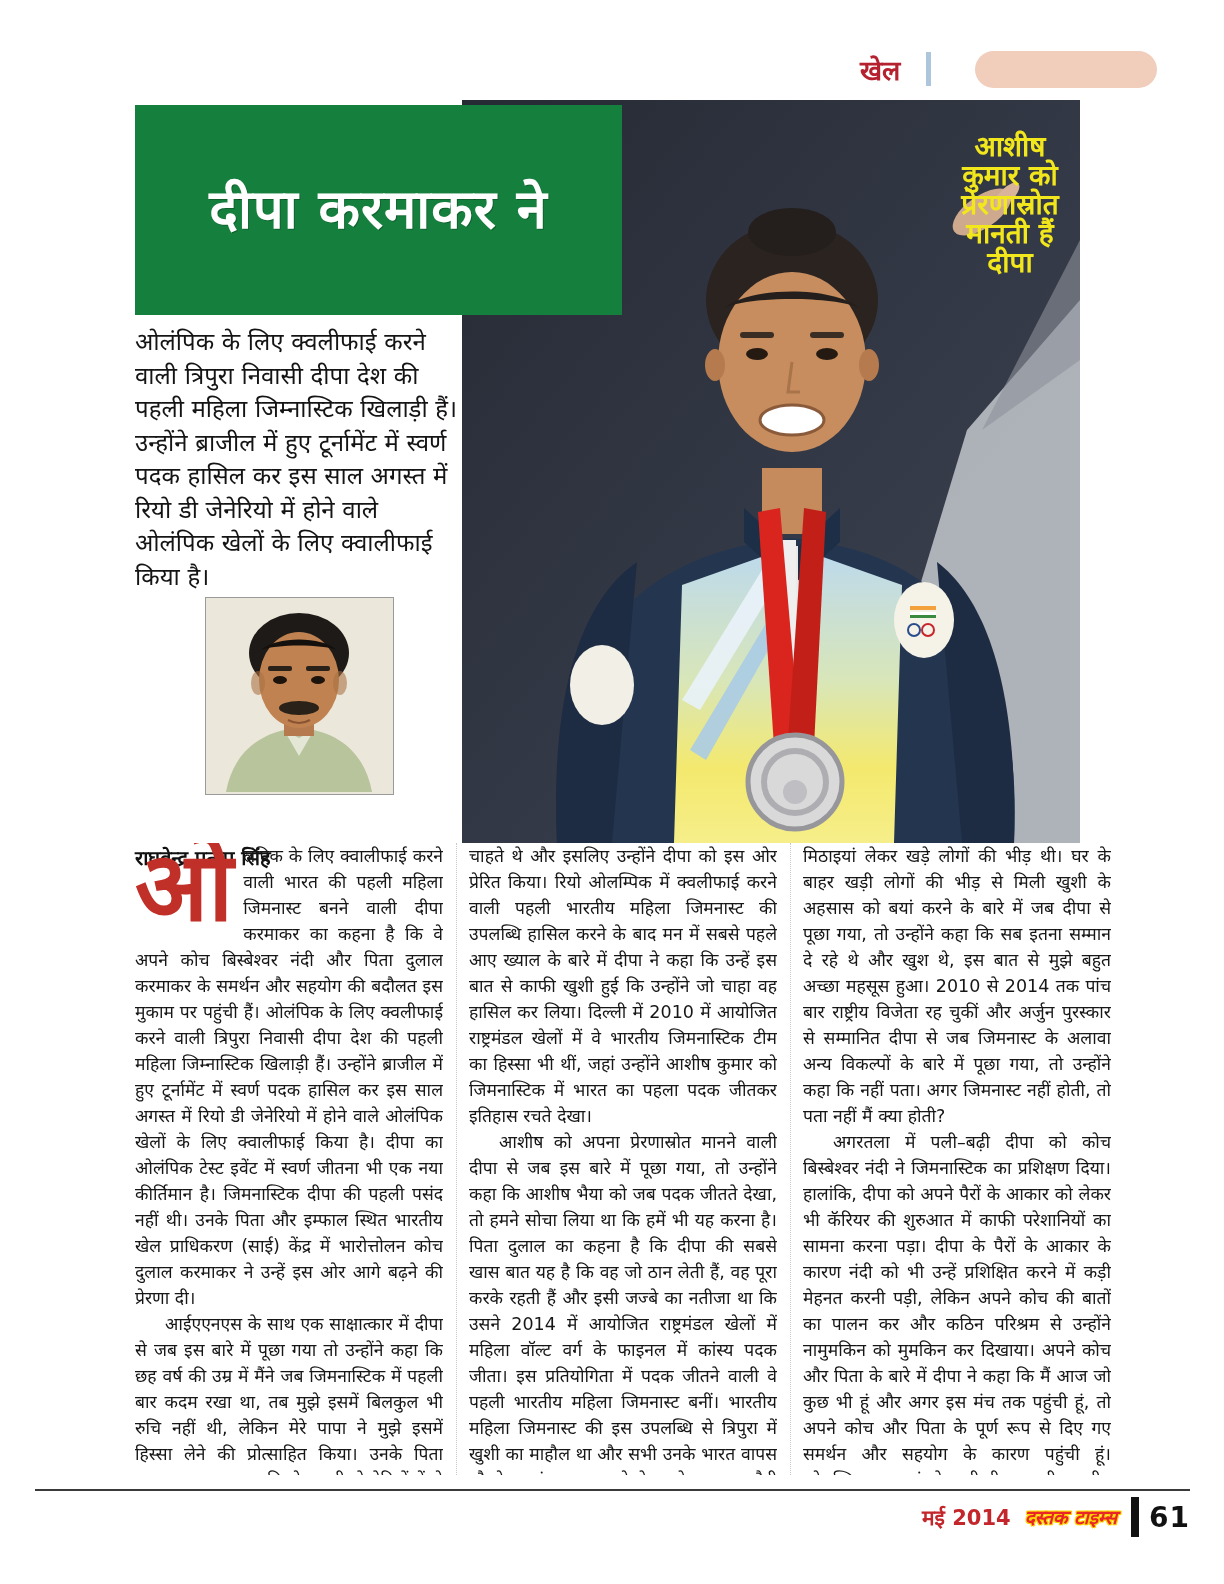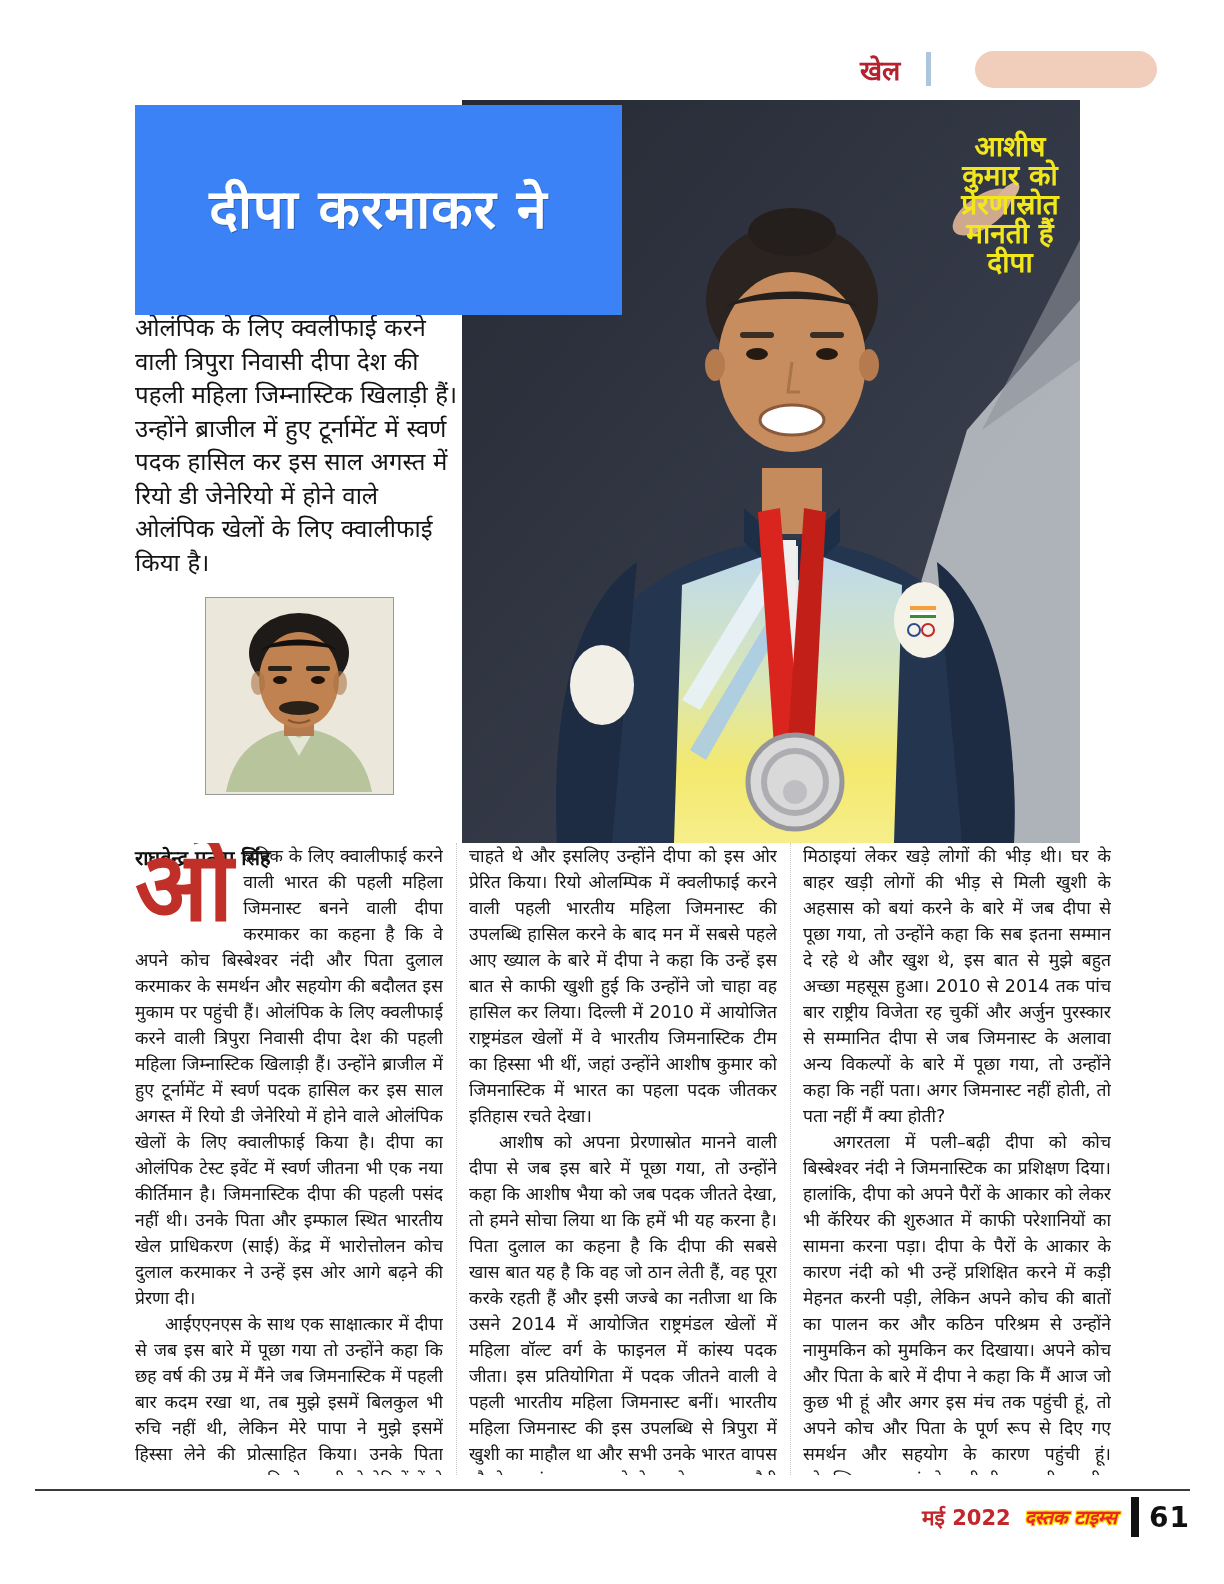--- a/index.html
+++ b/index.html
@@ -14,28 +14,28 @@
   .kicker-pill{width:182px;height:37px;background:#f1cdbc;border-radius:19px;margin-left:44px;}
   
   .photo{position:absolute;left:462px;top:100px;width:618px;height:743px;overflow:hidden;}
   .photo svg{display:block;}
   .photo-caption{
     position:absolute;left:488px;top:32px;width:120px;text-align:center;
     color:#f2e71c;font-weight:bold;font-size:28px;line-height:29px;
   }
   
   .title-box{
-    position:absolute;left:135px;top:105px;width:487px;height:210px;background:#3b82f6;
+    position:absolute;left:135px;top:105px;width:487px;height:210px;background:#15803d;
     display:flex;flex-direction:column;justify-content:center;align-items:center;z-index:5;
   }
   .title-box .tline{color:#ffffff;font-weight:bold;font-size:54px;line-height:92px;letter-spacing:1px;
     text-shadow:1px 1px 0 rgba(0,0,0,.25);}
   
   .intro{
-    position:absolute;left:135px;top:312px;width:326px;
+    position:absolute;left:135px;top:326px;width:326px;
     font-size:24px;line-height:33.5px;color:#141414;text-align:left;
   }
   
   .author-photo{position:absolute;left:205px;top:597px;width:187px;height:196px;border:1px solid #9a9a9a;background:#ece7db;}
   .author-name{position:absolute;left:135px;top:844px;width:326px;text-align:left;font-weight:bold;font-size:20px;color:#111;}
   
   .article{position:absolute;left:135px;top:843px;width:976px;height:632px;display:flex;}
   .col{width:317px;height:632px;overflow:hidden;text-align:justify;font-size:17.5px;line-height:26px;color:#161616;}
   .col + .col{margin-left:13px;padding-left:12px;border-left:1px dotted #c8c8c8;}
   .col p{margin:0;}
@@ -190,19 +190,19 @@
       <p class="indent">आशीष को अपना प्रेरणास्रोत मानने वाली दीपा से जब इस बारे में पूछा गया, तो उन्होंने कहा कि आशीष भैया को जब पदक जीतते देखा, तो हमने सोचा लिया था कि हमें भी यह करना है। पिता दुलाल का कहना है कि दीपा की सबसे खास बात यह है कि वह जो ठान लेती हैं, वह पूरा करके रहती हैं और इसी जज्बे का नतीजा था कि उसने 2014 में आयोजित राष्ट्रमंडल खेलों में महिला वॉल्ट वर्ग के फाइनल में कांस्य पदक जीता। इस प्रतियोगिता में पदक जीतने वाली वे पहली भारतीय महिला जिमनास्ट बनीं। भारतीय महिला जिमनास्ट की इस उपलब्धि से त्रिपुरा में खुशी का माहौल था और सभी उनके भारत वापस लौटने का इंतजार कर रहे थे। स्वदेश वापस लौटी दीपा के घर के बाहर फूलों के गुलदस्ते और</p>
     </div>
     <div class="col">
       <p>मिठाइयां लेकर खड़े लोगों की भीड़ थी। घर के बाहर खड़ी लोगों की भीड़ से मिली खुशी के अहसास को बयां करने के बारे में जब दीपा से पूछा गया, तो उन्होंने कहा कि सब इतना सम्मान दे रहे थे और खुश थे, इस बात से मुझे बहुत अच्छा महसूस हुआ। 2010 से 2014 तक पांच बार राष्ट्रीय विजेता रह चुकीं और अर्जुन पुरस्कार से सम्मानित दीपा से जब जिमनास्ट के अलावा अन्य विकल्पों के बारे में पूछा गया, तो उन्होंने कहा कि नहीं पता। अगर जिमनास्ट नहीं होती, तो पता नहीं मैं क्या होती?</p>
       <p class="indent"><span>अगरतला में पली–बढ़ी दीपा को कोच बिस्बेश्वर नंदी ने जिमनास्टिक का प्रशिक्षण दिया। हालांकि, दीपा को अपने पैरों के आकार को लेकर भी कॅरियर की शुरुआत में काफी परेशानियों का सामना करना पड़ा। दीपा के पैरों के आकार के कारण नंदी को भी उन्हें प्रशिक्षित करने में कड़ी मेहनत करनी पड़ी, लेकिन अपने कोच की बातों का पालन कर और कठिन परिश्रम से उन्होंने नामुमकिन को मुमकिन कर दिखाया। अपने कोच और पिता के बारे में दीपा ने कहा कि मैं आज जो कुछ भी हूं और अगर इस मंच तक पहुंची हूं, तो अपने कोच और पिता के पूर्ण रूप से दिए गए समर्थन और सहयोग के कारण पहुंची हूं। ओलम्पिक तक पहुंचने वाली दीपा पहली भारतीय महिला जिमनास्ट हैं।</span> </p>
     </div>
   </div>
 
   <div class="footer-rule"></div>
   <div class="footer">
-    <span class="footer-date">मई 2022</span>
+    <span class="footer-date">मई 2014</span>
     <span class="footer-logo">दस्तक टाइम्स</span>
     <span class="footer-sep"></span>
     <span class="footer-page">61</span>
   </div>
 
 </div>
 
 </body></html>

